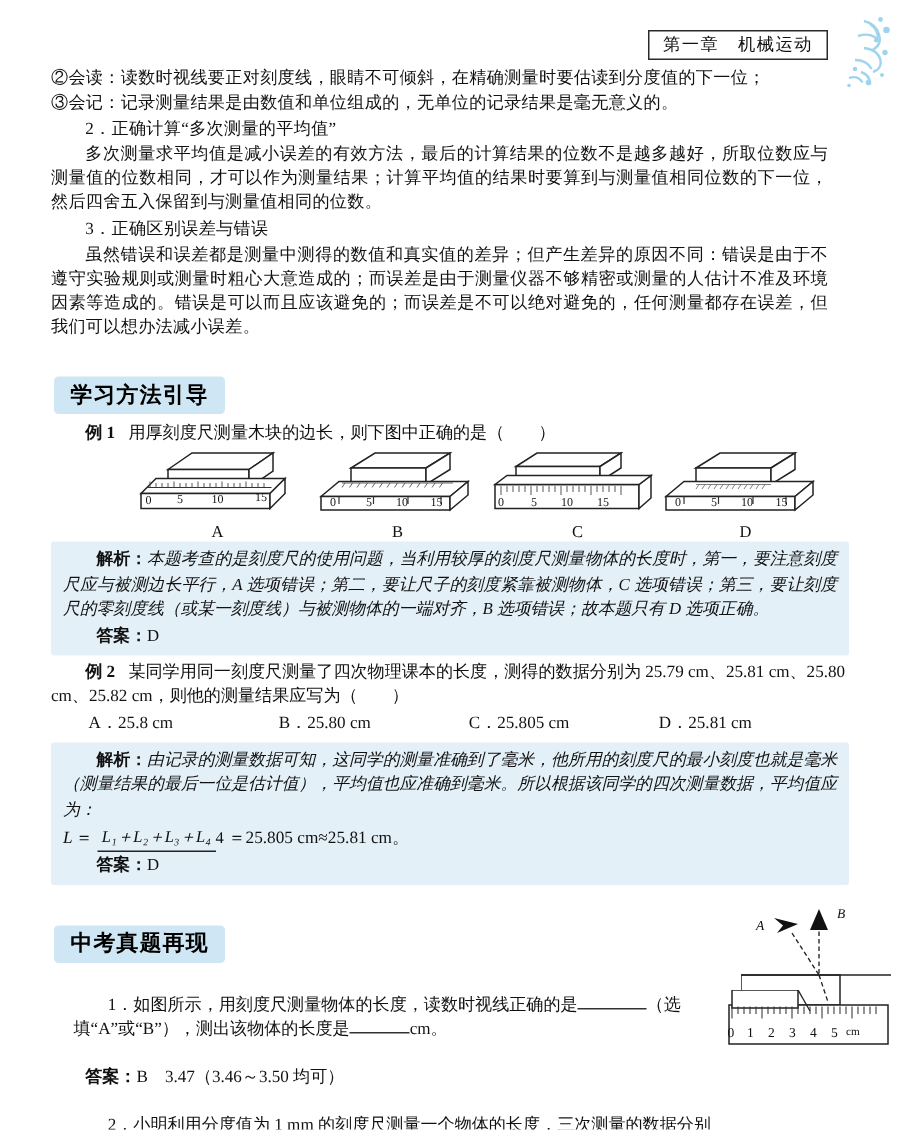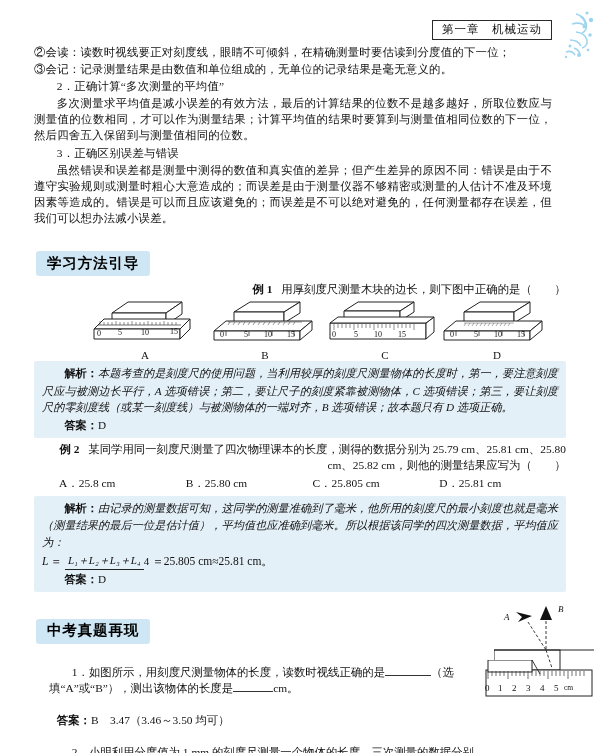--- a/index.html
+++ b/index.html
@@ -53,21 +53,21 @@
     font-family:"DejaVu Sans","Liberation Sans",sans-serif;
     font-weight:bold;
     font-size:14.5px;
     letter-spacing:.06em;
     padding:2.5px 11px 3.5px 11px;
     border-radius:3px;
     margin:24px 0 5px 2px;
   }
 
   
-  .exline{font-size:11.4px;line-height:16.4px;margin:0;text-indent:2em;text-align:right;}
+  .exline{font-size:11.4px;line-height:16.4px;margin:0;text-indent:2em;}
   .exlabel{font-weight:bold;}
   .cont{font-size:11.4px;line-height:16.4px;margin:15px;}
 
   
   .choices{
     display:flex;font-size:11.4px;line-height:17px;margin:1px 0 0 0;
     padding-left:2.2em;
   }
   .choices > span{width:25%;}
 
@@ -77,21 +77,21 @@
     border-radius:2px;
     padding:4px 8px 5px 8px;
     margin:4px 0 3px 0;
     font-size:11.2px;
     line-height:16.4px;
     font-family:"Liberation Serif","DejaVu Serif",serif;
     font-style:italic;
     text-align:justify;
     text-justify:inter-ideograph;
   }
-  .jiexi .lead{font-weight:bold;font-style:normal;font-family:Liberation Mono, monospace;}
+  .jiexi .lead{font-weight:bold;font-style:normal;}
   .jiexi .ind{text-indent:2em;display:block;}
   .ans{font-weight:bold;font-style:normal;display:block;text-indent:2em;margin-top:1px;}
   .ans .val{font-weight:normal;font-style:normal;}
 
   
   .formula{
     display:flex;align-items:center;font-style:normal;
     font-size:11.5px;margin:2px 0 0 0;
   }
   .formula .var{font-style:italic;margin-right:2px;}

